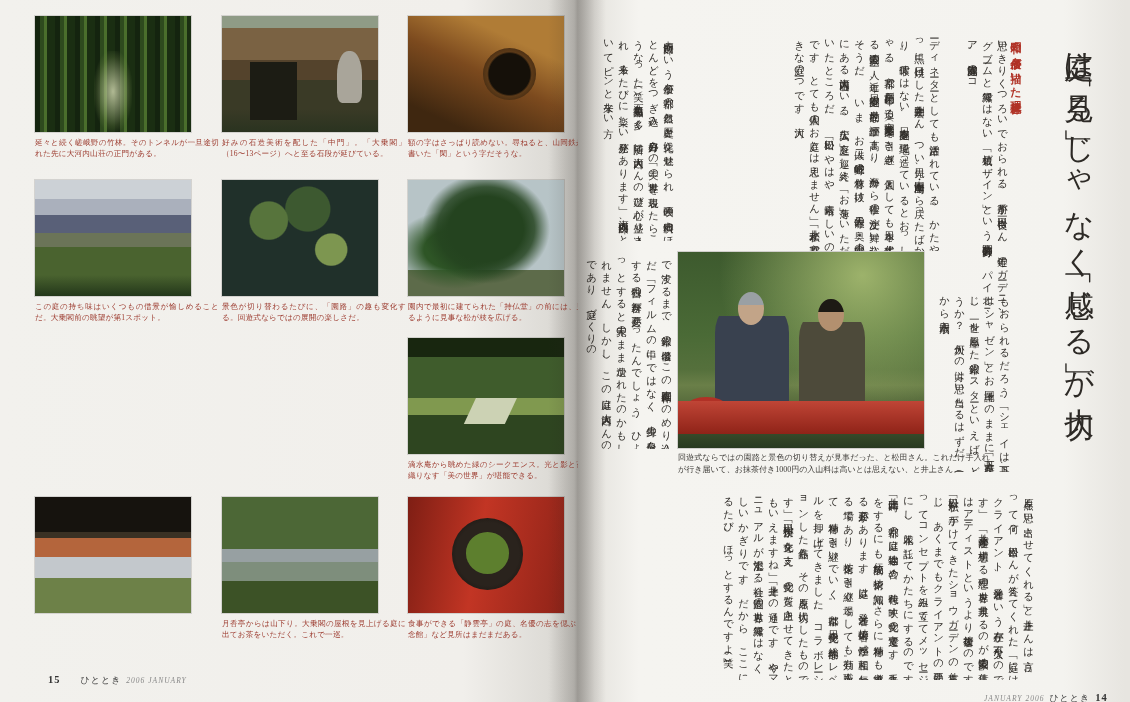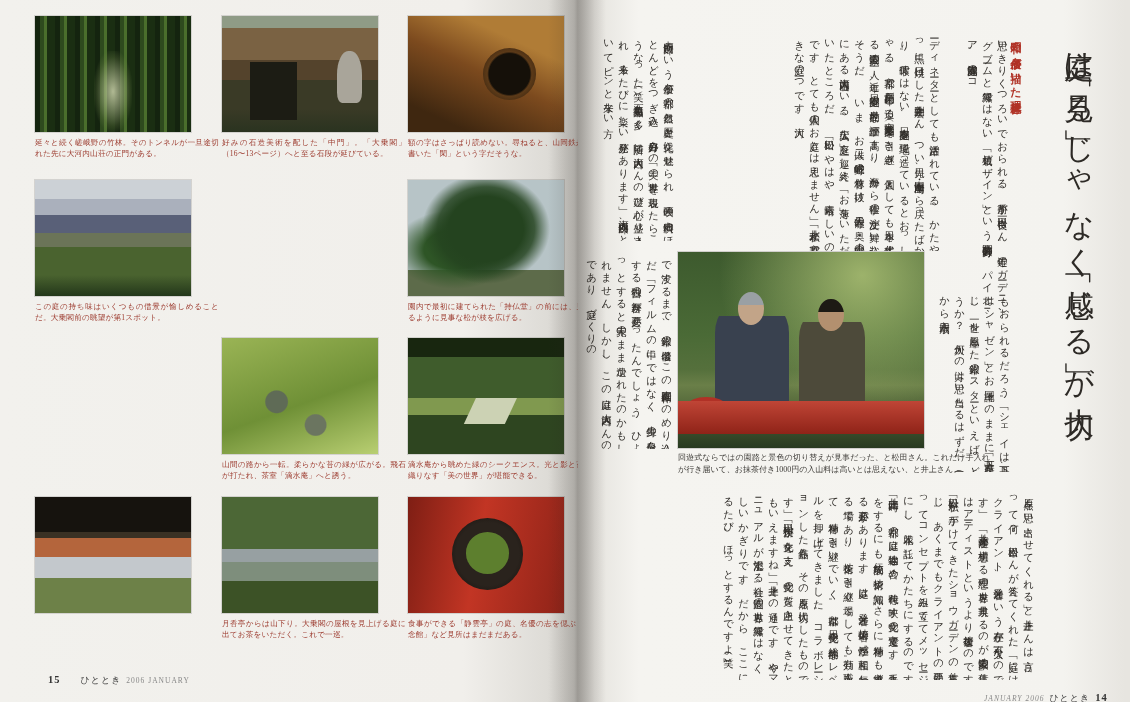--- a/index.html
+++ b/index.html
@@ -36,21 +36,21 @@
   .p9::after{left:40%;top:52%;width:26%;height:22%;background:#ccd2b4;transform:skewX(-25deg);}
   .p10{background:linear-gradient(180deg,#16130e 0 30%,#3a3124 30% 35%,#b4653c 35% 52%,#c3c8cc 52% 70%,#6d8148 70% 100%);}
   .p11{background:linear-gradient(180deg,#4c6736 0 45%,#97a0a2 45% 56%,#7e8e7c 56% 72%,#3c5226 72% 100%);}
   .p12{background:linear-gradient(100deg,#7e1e14 0%,#c23524 45%,#8f2318 100%);}
   .p12::before{left:28%;top:18%;width:46%;height:62%;border-radius:50%;background:radial-gradient(circle,#2a231d 0 62%,#120d09 100%);}
   .p12::after{left:37%;top:30%;width:28%;height:36%;border-radius:50%;background:#5d7f2e;}
 
   .footer-l{position:absolute;left:48px;top:674px;font-size:8.5px;color:#555;letter-spacing:1px;}
   .footer-l .pn{font-weight:bold;font-size:10.5px;color:#333;margin-right:20px;}
   .footer-l .mag{font-size:9px;color:#444;margin-right:5px;}
-  .footer-l .iss{font-size:7.5px;color:#888;}
+  .footer-l .iss{font-style:italic;font-size:7.5px;color:#888;}
 
   
   .vtext{writing-mode:vertical-rl;position:absolute;color:#2f2c28;overflow:hidden;}
   .headline{left:1053px;top:28px;width:46px;height:548px;font-size:30px;letter-spacing:3px;color:#2d2a26;}
   .kicker{left:1005px;top:33px;width:18px;height:160px;font-size:11px;font-weight:bold;letter-spacing:1px;}
   .tb{font-size:10.3px;line-height:15px;letter-spacing:.6px;text-align:justify;}
   .b1a{left:946px;top:33px;width:64px;height:280px;}
   .b1b{left:676px;top:33px;width:266px;height:218px;}
   .b1c{left:582px;top:33px;width:94px;height:208px;}
   .b2a{left:927px;top:289px;width:85px;height:183px;}
@@ -95,29 +95,29 @@
     </figure>
     <figure class="cell" style="left:408px;top:16px">
       <div class="ph p3"></div>
       <figcaption class="cap">額の字はさっぱり読めない。尋ねると、山岡鉄舟が書いた「閑」という字だそうな。</figcaption>
     </figure>
 
     <figure class="cell" style="left:35px;top:180px">
       <div class="ph p4"></div>
       <figcaption class="cap">この庭の持ち味はいくつもの借景が愉しめることだ。大乗閣前の眺望が第1スポット。</figcaption>
     </figure>
+    <figure class="cell" style="left:222px;top:180px">
+      <div class="ph p5"></div>
+      <figcaption class="cap">景色が切り替わるたびに、「園路」の趣も変化する。回遊式ならではの展開の楽しさだ。</figcaption>
+    </figure>
     <figure class="cell" style="left:408px;top:180px">
       <div class="ph p6"></div>
       <figcaption class="cap">園内で最初に建てられた「持仏堂」の前には、見守るように見事な松が枝を広げる。</figcaption>
     </figure>
 
-    <figure class="cell" style="left:222px;top:338px">
-      <div class="ph p8"></div>
-      <figcaption class="cap">山間の路から一転。柔らかな苔の緑が広がる。飛石が打たれ、茶室「滴水庵」へと誘う。</figcaption>
-    </figure>
     <figure class="cell" style="left:408px;top:338px">
       <div class="ph p9"></div>
       <figcaption class="cap">滴水庵から眺めた緑のシークエンス。光と影と苔が織りなす「美の世界」が堪能できる。</figcaption>
     </figure>
 
     <figure class="cell" style="left:35px;top:497px">
       <div class="ph p10"></div>
     </figure>
     <figure class="cell" style="left:222px;top:497px">
       <div class="ph p11"></div>

